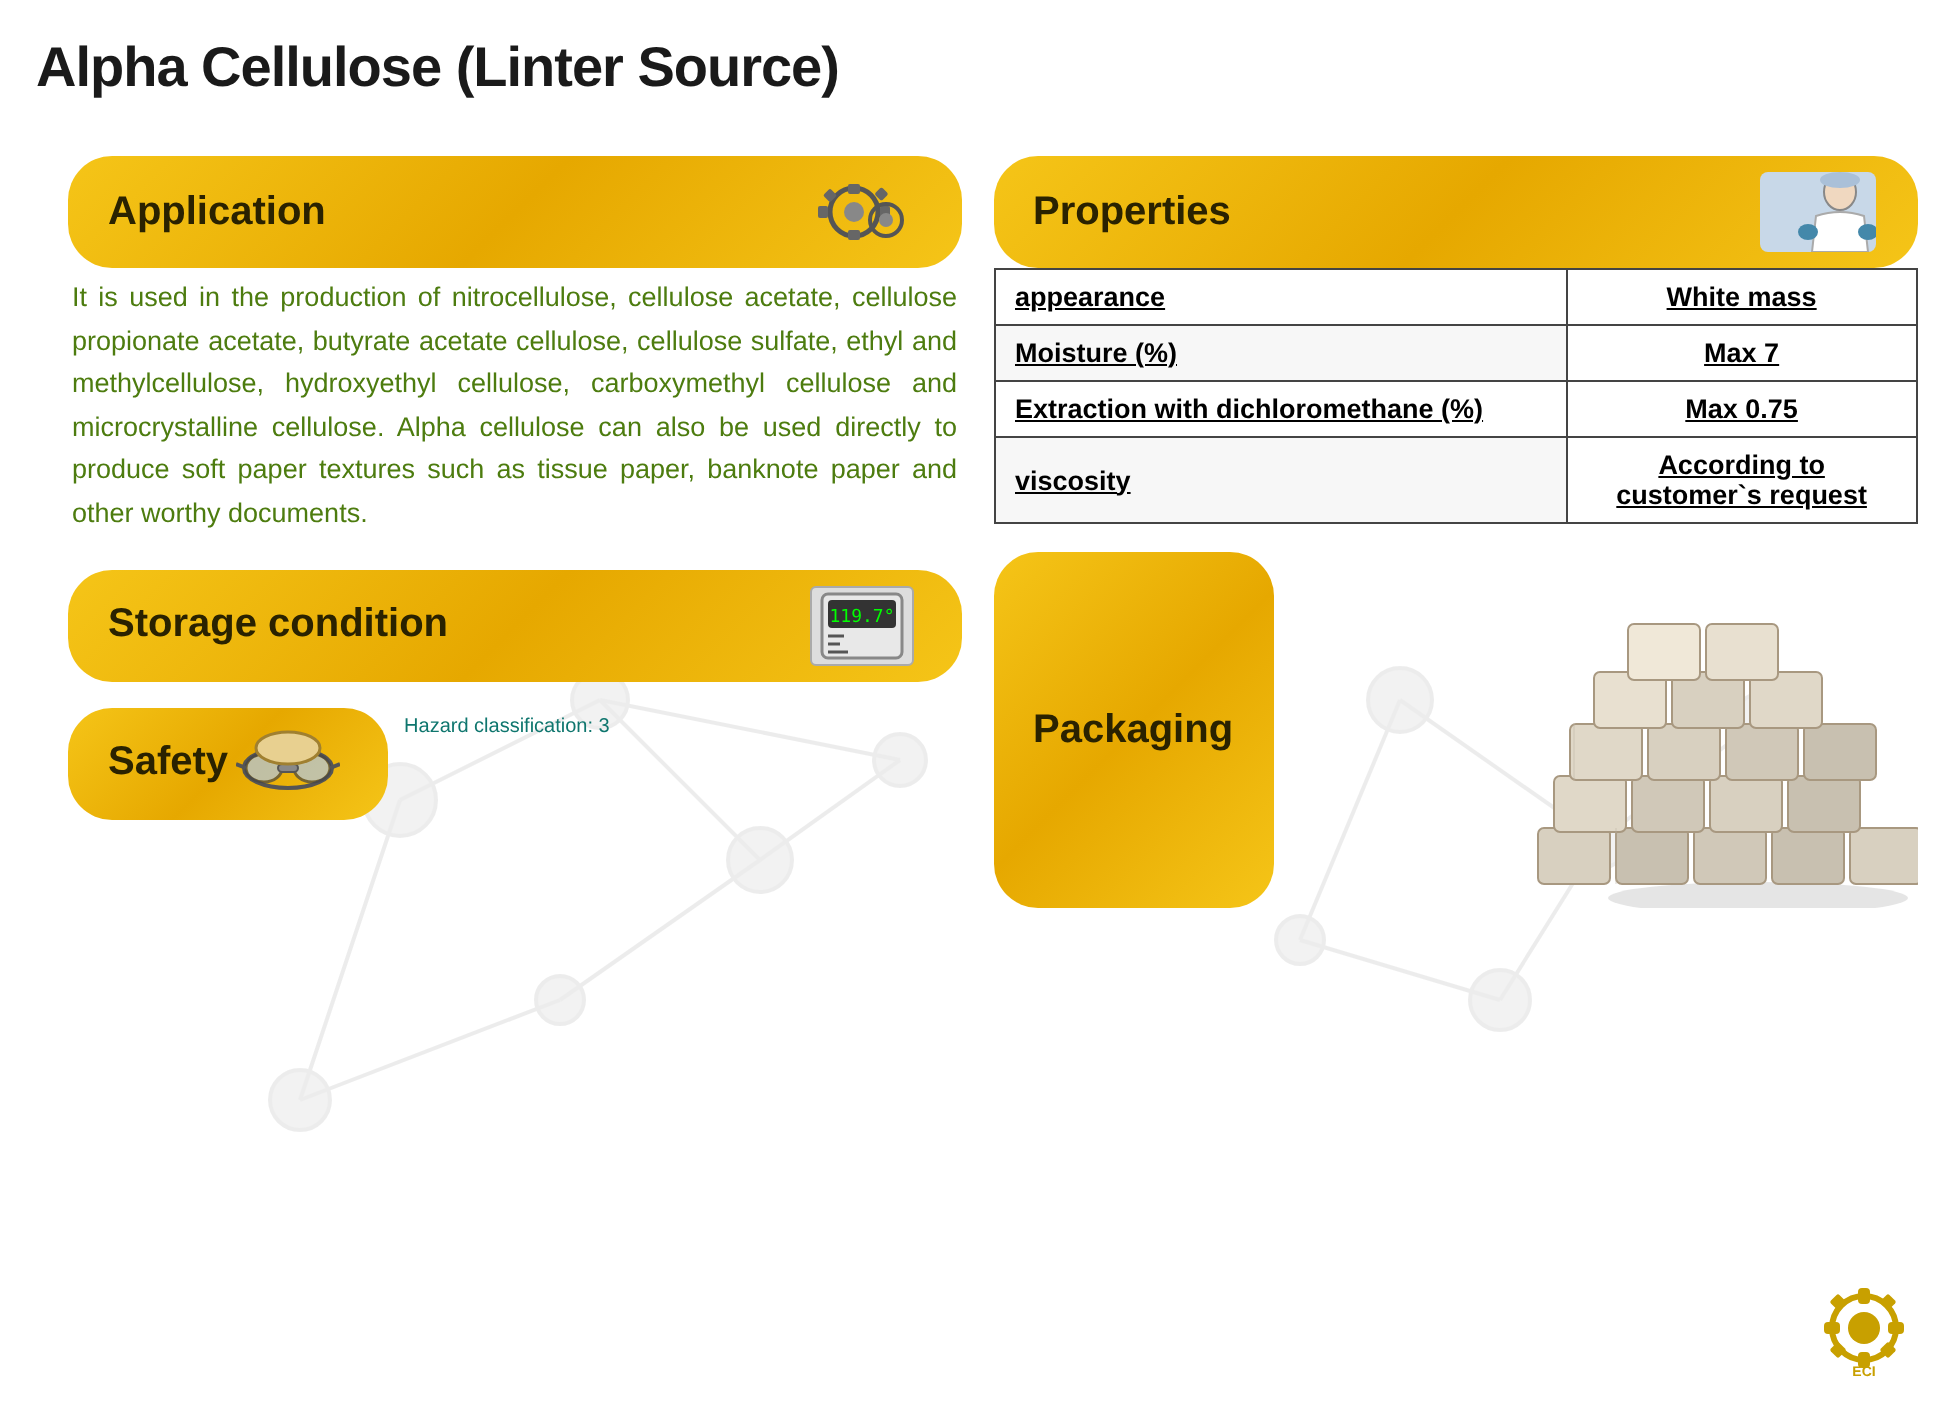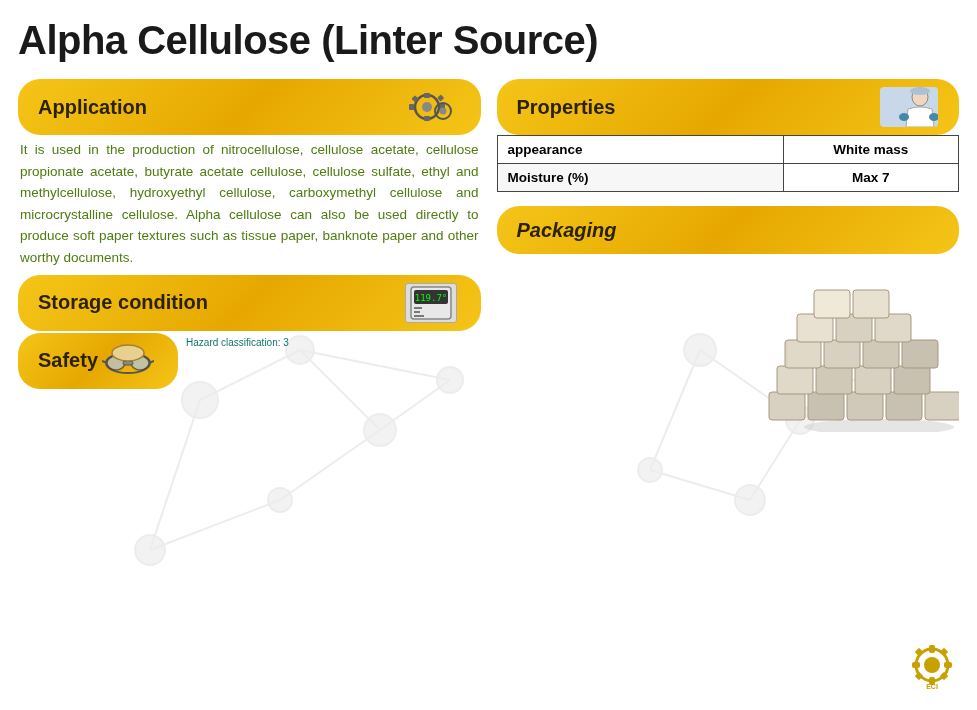--- a/index.html
+++ b/index.html
@@ -25,42 +25,43 @@
     
     .molecule-bg {
       position: absolute;
       top: 0; left: 0; right: 0; bottom: 0;
       pointer-events: none;
       z-index: 0;
       opacity: 0.15;
     }
 
     .page-title {
-      font-size: 40px;
+      font-size: 28px;
       font-weight: 900;
       color: #1a1a1a;
-      margin-bottom: 16px;
+      margin-bottom: 28px;
       font-family: Arial Black, Arial, sans-serif;
       position: relative;
       z-index: 1;
       letter-spacing: -0.5px;
     }
 
     .content-grid {
       display: grid;
       grid-template-columns: 1fr 1fr;
       gap: 16px;
       position: relative;
       z-index: 1;
     }
 
     .left-col {
       display: flex;
       flex-direction: column;
-      gap: 2px;
+      gap: 13px;
+      margin-left: 16px;
     }
 
     .right-col {
       display: flex;
       flex-direction: column;
       gap: 14px;
     }
 
     .section-header {
       background: linear-gradient(135deg, #f5c518 0%, #e6a800 50%, #f5c518 100%);
@@ -95,20 +96,21 @@
       text-align: justify;
       padding: 4px 2px;
     }
 
     
     .properties-table {
       width: 100%;
       border-collapse: collapse;
       font-size: 13.5px;
       border: 1.5px solid #333;
+      text-decoration: underline;
     }
 
     .properties-table td {
       border: 1.5px solid #444;
       padding: 6px 10px;
       vertical-align: middle;
     }
 
     .properties-table td:first-child {
       font-weight: 700;
@@ -123,22 +125,21 @@
       margin-left: 48px;
     }
 
     .prop-row-dark td:first-child {
       background: #f7f7f7;
     }
 
     .packaging-section {
       flex: 1;
       display: flex;
-      flex-direction: column;
-      font-style: italic;
+      flex-direction: row;
     }
 
     .packaging-image-area {
       flex: 1;
       display: flex;
       align-items: flex-end;
       justify-content: flex-end;
       padding: 8px 0 0 0;
       min-height: 160px;
     }
@@ -319,20 +320,28 @@
         <table class="properties-table">
           <tbody id="properties-tbody">
           <tr>
                 <td>appearance</td>
                 <td>White mass</td>
               </tr>
               <tr class="prop-row-dark">
                 <td>Moisture (%)</td>
                 <td>Max 7</td>
               </tr>
+              <tr>
+                <td>Extraction with dichloromethane (%)</td>
+                <td>Max 0.75</td>
+              </tr>
+              <tr class="prop-row-dark">
+                <td>viscosity</td>
+                <td>According to customer`s request</td>
+              </tr>
             </tbody>
         </table>
       </div>
 
       <div class="packaging-section">
         <div class="section-header">
           <span class="section-header-title">Packaging</span>
         </div>
         <div class="packaging-image-area">
 

